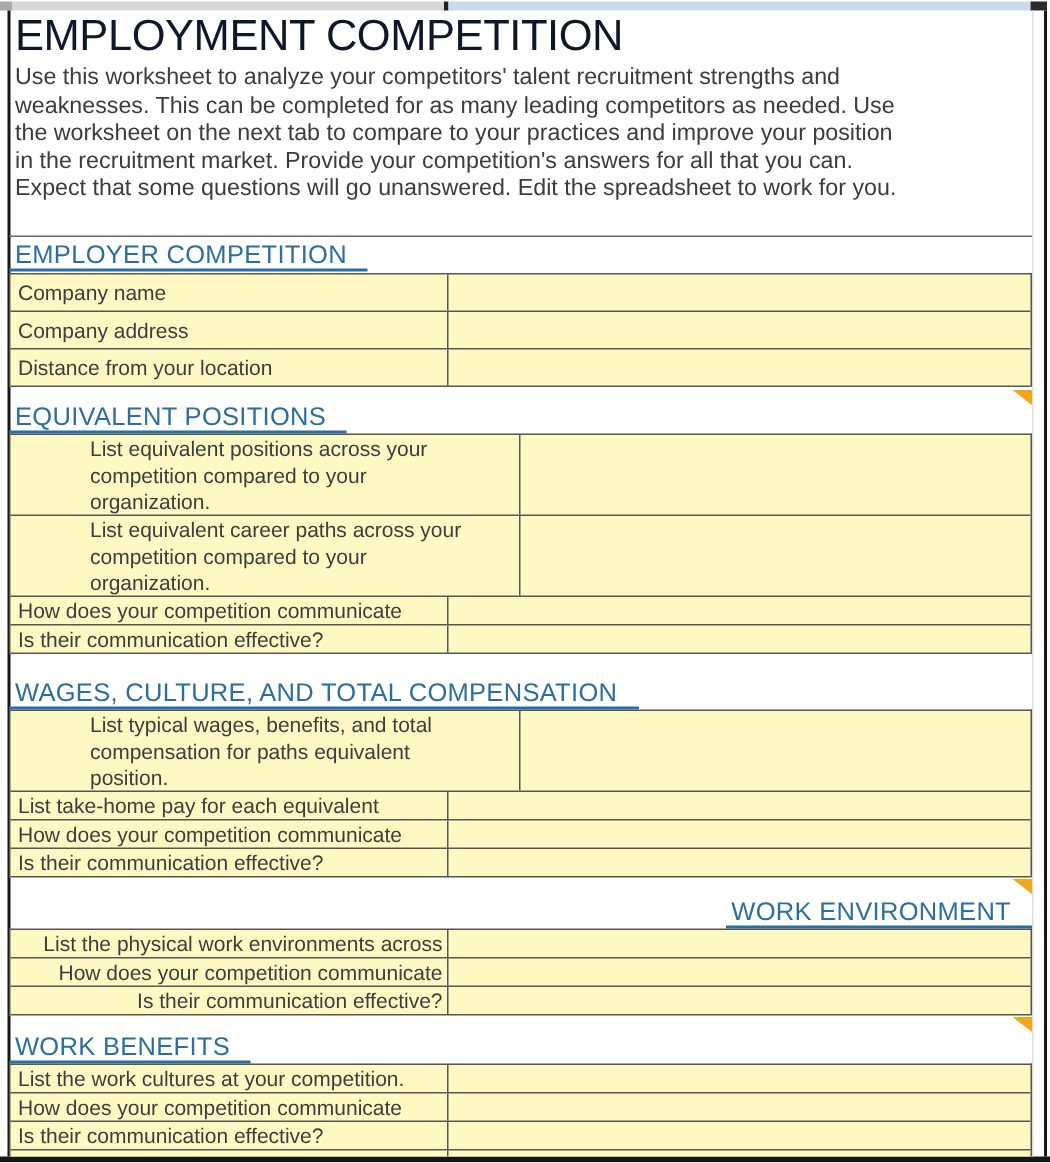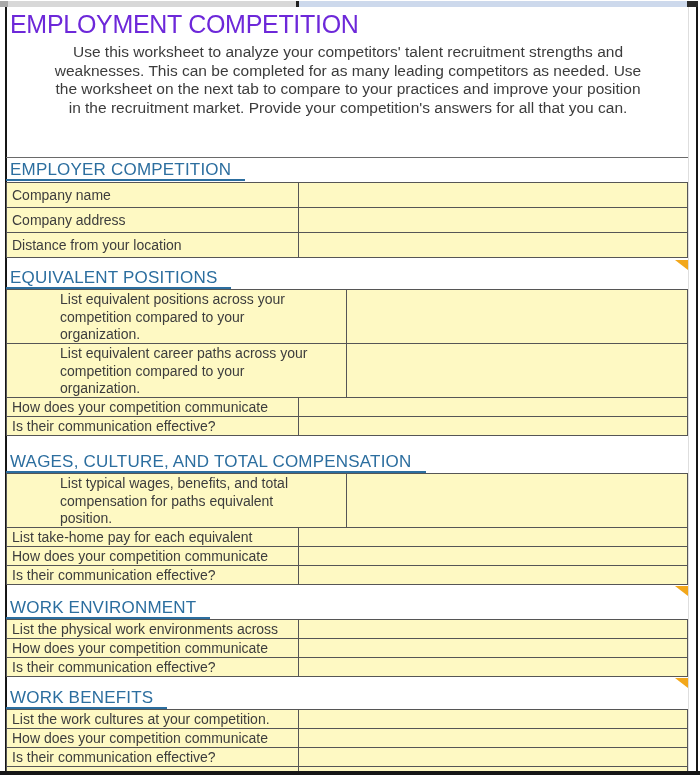--- a/index.html
+++ b/index.html
@@ -12,32 +12,32 @@
   .strip-corner{left:0;width:8px;background:#a9a9a9;}
   .strip-left{left:8px;width:288px;background:#d8d8d8;}
   .strip-div{left:296px;width:3px;background:#1f1f1f;}
   .strip-right{left:299px;width:388px;background:#cdd9ec;}
   .strip-end{left:687px;width:11px;background:#2a2a2a;}
   .frame-left{position:absolute;left:5px;top:7px;width:2px;height:764px;background:#161616;}
   .frame-right{position:absolute;left:696px;top:7px;width:2px;height:764px;background:#161616;}
   .frame-bottom{position:absolute;left:0;top:771px;width:700px;height:4px;background:#161616;}
   .gridline-v{position:absolute;left:688px;top:7px;width:1px;height:764px;background:#dedede;}
   
-  .title{position:absolute;left:10px;top:8px;font-size:25px;line-height:32px;color:#6d28d9;
+  .title{position:absolute;left:10px;top:8px;font-size:29px;line-height:32px;color:#0f172a;
          letter-spacing:-0.3px;white-space:nowrap;}
   .intro{position:absolute;left:10px;top:43px;width:676px;font-size:15.5px;line-height:18.6px;color:#3c3c3c;}
-  .intro div{white-space:nowrap;text-align:center;}
+  .intro div{white-space:nowrap;}
   
   .section{position:absolute;left:6px;width:682px;z-index:2;}
   .sec-head{padding-top:3px;}
   .sec-title{display:inline-block;font-size:17px;line-height:18px;color:#2c6e9f;
              border-bottom:2px solid #2c6e9f;padding:0 14px 0 4px;white-space:nowrap;letter-spacing:0.2px;}
   .s1{top:157px;border-top:1px solid #6a6a6a;}
   .s1 .tbl{margin-top:1px;}
-  .s2{top:266px;} .s3{top:450px;} .s4{top:596px;} .s5{top:686px;}
+  .s2{top:266px;} .s3{top:450px;} .s4{top:596px;text-align:right;} .s5{top:686px;}
   .tbl{border:1px solid #565656;border-bottom:none;background:#fef9c3;}
   .row{display:flex;border-bottom:1px solid #565656;box-sizing:border-box;}
   .row.partial{border-bottom:none;}
   .h25{height:25px;} .h54{height:54px;padding-left:48px;} .h19{height:19px;} .h4{height:4px;}
   .cell-label{width:292px;box-sizing:border-box;border-right:1px solid #565656;
               padding:1px 3px 0 5px;overflow:hidden;}
   .cell-answer{flex:1;}
   .cell-label span{display:block;font-size:14px;color:#3d3d3d;white-space:nowrap;overflow:hidden;}
   .h25 .cell-label span{line-height:23px;}
   .h54 .cell-label span{line-height:17.5px;}
@@ -62,20 +62,21 @@
   <div class="frame-right"></div>
   <div class="frame-bottom"></div>
   <div class="gridline-v"></div>
 
   <div class="title">EMPLOYMENT COMPETITION</div>
   <div class="intro">
     <div>Use this worksheet to analyze your competitors' talent recruitment strengths and</div>
     <div>weaknesses. This can be completed for as many leading competitors as needed. Use</div>
     <div>the worksheet on the next tab to compare to your practices and improve your position</div>
     <div>in the recruitment market. Provide your competition's answers for all that you can.</div>
+    <div>Expect that some questions will go unanswered. Edit the spreadsheet to work for you.</div>
   </div>
 
   <div class="section s1">
     <div class="sec-head">
       <span class="sec-title">EMPLOYER COMPETITION</span>
     </div>
     <div class="tbl">
       <div class="row h25">
         <div class="cell-label">
           <span>Company name</span>

